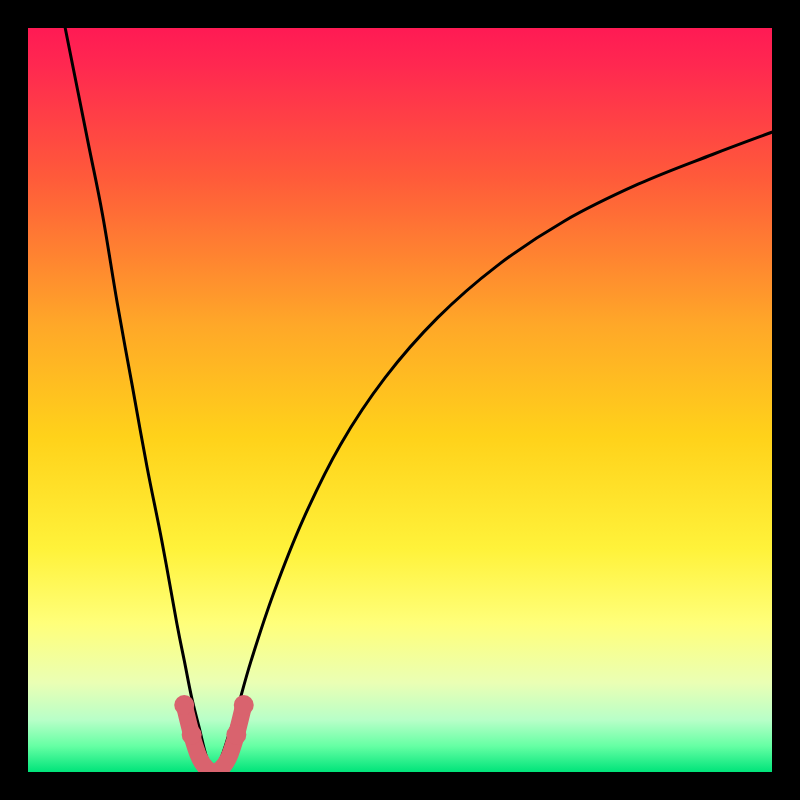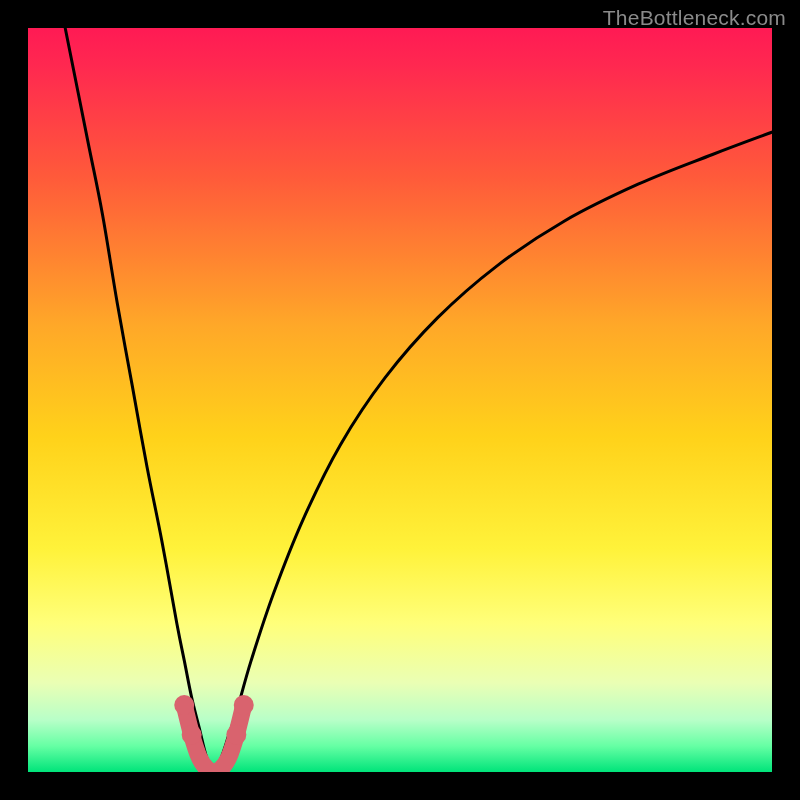--- a/index.html
+++ b/index.html
@@ -83,15 +83,14 @@
       <g>
           <circle cx="156.23999999999998" cy="677.04" r="10" fill="#d9636e"></circle>
           <circle cx="163.68" cy="706.8" r="10" fill="#d9636e"></circle>
           <circle cx="208.32000000000002" cy="706.8" r="10" fill="#d9636e"></circle>
           <circle cx="215.76" cy="677.04" r="10" fill="#d9636e"></circle>
         </g>
     </svg>
 
   </div>
 
-  <div class="watermark">TheBottleneck.com</div>
 
 </div>
 
 </body></html>

